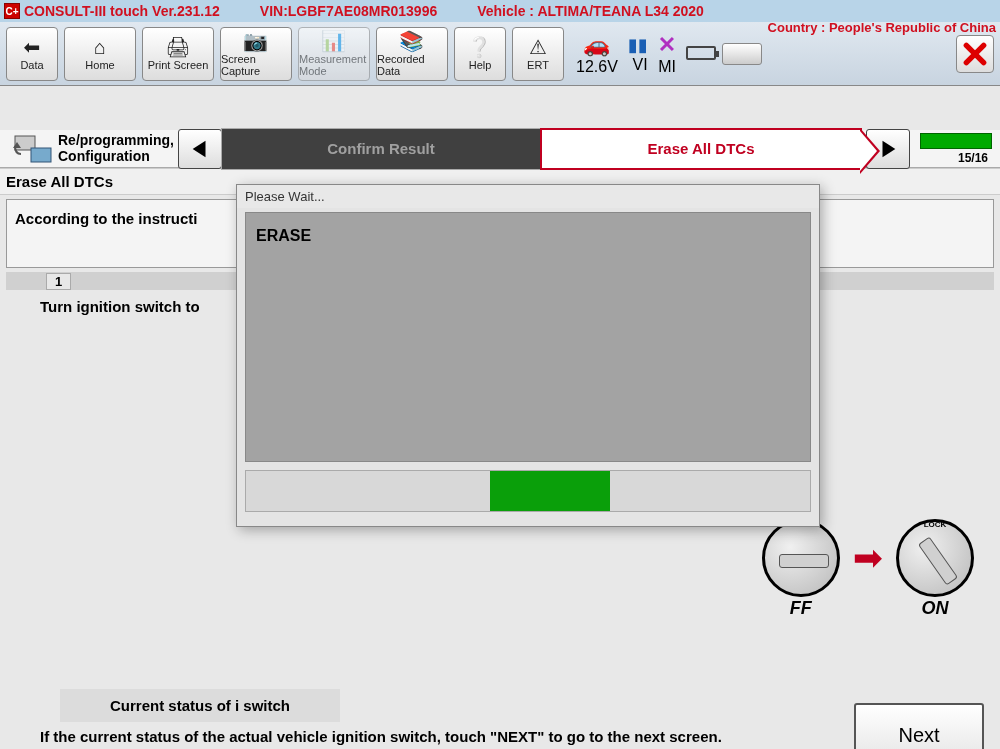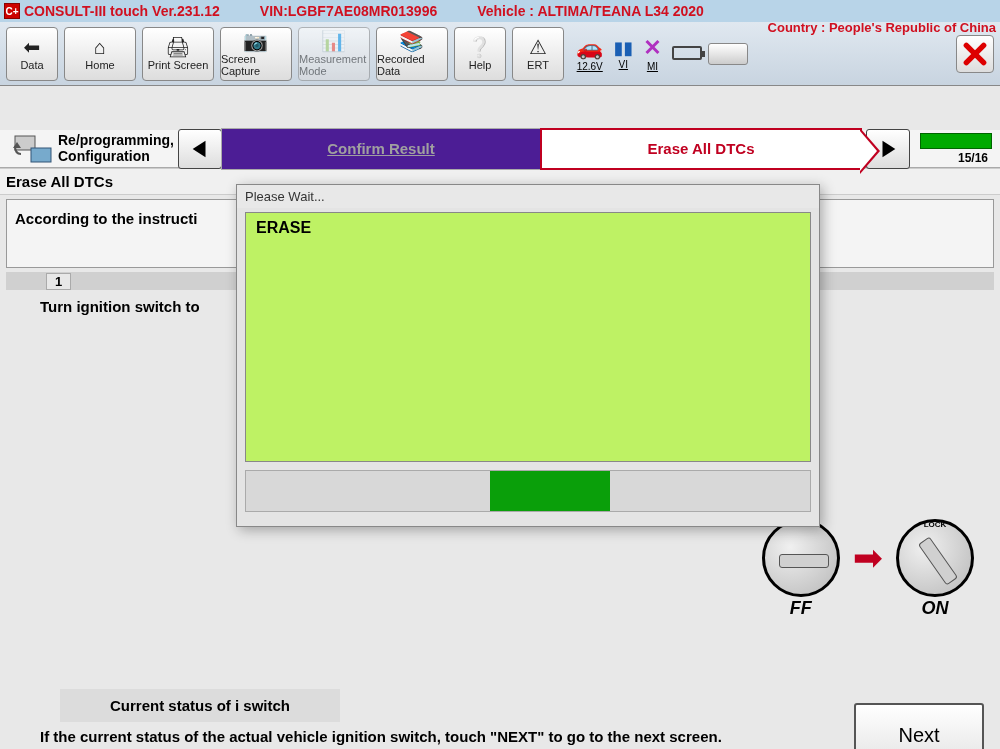--- a/index.html
+++ b/index.html
@@ -14,35 +14,35 @@
 
 .toolbar { background: linear-gradient(#e0e8f0, #c8d4e0); height: 64px; display: flex; align-items: center; padding: 4px 6px; gap: 6px; border-bottom: 1px solid #888; }
 .tool-btn { background: linear-gradient(#fff, #ddd); border: 1px solid #888; border-radius: 4px; width: 72px; height: 54px; display: flex; flex-direction: column; align-items: center; justify-content: center; font-size: 11px; color: #222; cursor: pointer; }
 .tool-btn.narrow { width: 52px; }
 .tool-btn .icon { font-size: 20px; line-height: 1; margin-bottom: 2px; }
 .tool-btn.disabled { opacity: 0.55; }
 .status-icons { display: flex; align-items: center; gap: 10px; margin-left: 6px; }
 .car-icon { color: #1a5fb4; font-size: 22px; }
 .vi-icon { color: #1a5fb4; font-size: 18px; }
 .mi-x { color: #b030c0; font-size: 22px; font-weight: bold; }
-.small-lbl { font-size: 10px; text-align: center; text-decoration: underline; }
+.small-lbl { font-size: 16px; text-align: right; }
 .battery-shape { width: 30px; height: 14px; border: 2px solid #444; border-radius: 2px; position: relative; margin-bottom: 2px; }
 .battery-shape::after { content: ""; position: absolute; right: -5px; top: 3px; width: 3px; height: 6px; background: #444; }
 .placeholder-rect { width: 40px; height: 22px; background: linear-gradient(#fff,#ccc); border: 1px solid #888; border-radius: 3px; }
 .close-x { width: 38px; height: 38px; background: linear-gradient(#fff,#ddd); border: 1px solid #888; border-radius: 4px; display: flex; align-items: center; justify-content: center; margin-left: auto; cursor: pointer; }
 .close-x svg { width: 26px; height: 26px; }
 
 .flow-bar { background: #f4f4f4; height: 38px; display: flex; align-items: center; padding: 8px; border-bottom: 1px solid #aaa; margin-top: 44px; }
 .flow-icon { width: 50px; height: 40px; display: flex; align-items: center; justify-content: center; }
 .flow-icon svg { width: 40px; height: 34px; }
 .flow-label { font-size: 14px; font-weight: bold; width: 120px; line-height: 1.1; }
 .arrow-btn { width: 44px; height: 40px; background: linear-gradient(#fff,#ddd); border: 1px solid #444; border-radius: 3px; display: flex; align-items: center; justify-content: center; cursor: pointer; }
 .arrow-btn svg { width: 22px; height: 22px; }
 .step { position: relative; height: 42px; display: flex; align-items: center; justify-content: center; padding: 0 20px; font-size: 15px; font-weight: bold; border: 1px solid #aaa; margin-left: -1px; }
-.step.inactive { color: #a0a0a0; background: #4c1d95; flex: 1; text-decoration: underline; }
+.step.inactive { color: #a0a0a0; background: #404040; flex: 1; }
 .step.active { color: #c00020; border: 2px solid #c00020; background: #fff; flex: 1; }
 .step.active::after { content: ""; position: absolute; right: -20px; top: -2px; width: 0; height: 0; border-top: 23px solid transparent; border-bottom: 23px solid transparent; border-left: 20px solid #c00020; z-index: 2; }
 .step.active::before { content: ""; position: absolute; right: -17px; top: 1px; width: 0; height: 0; border-top: 20px solid transparent; border-bottom: 20px solid transparent; border-left: 17px solid #fff; z-index: 3; }
 .step.next { flex: 1.1; background: #fff; text-align: center; line-height: 1.1; color: #000; padding-left: 28px; }
 .progress-ind { width: 76px; height: 40px; margin-left: 6px; display: flex; flex-direction: column; align-items: flex-end; justify-content: center; }
 .progress-bar-top { width: 72px; height: 16px; background: #0a0; border: 1px solid #060; }
 .progress-txt { font-size: 12px; font-weight: bold; margin-top: 2px; padding-right: 4px; }
 
 .section-title { background: #f0f0f0; border-top: 1px solid #ccc; border-bottom: 1px solid #ccc; padding: 4px 6px; font-weight: bold; font-size: 15px; }
 
@@ -60,21 +60,21 @@
 .dial .txt-top { position: absolute; top: -2px; left: 50%; transform: translateX(-50%); font-size: 8px; font-weight: bold; }
 .red-arrow { color: #c00020; font-size: 36px; }
 
 .status-box { position: absolute; left: 60px; top: 490px; width: 280px; background: #dcdcdc; padding: 8px 12px; font-weight: bold; font-size: 15px; text-align: center; }
 .final-text { position: absolute; left: 40px; top: 528px; right: 40px; font-weight: bold; font-size: 15px; line-height: 1.35; }
 
 .next-btn { position: absolute; right: 16px; bottom: -28px; width: 130px; height: 64px; background: linear-gradient(#fff,#e4e4e4); border: 2px solid #555; border-radius: 3px; font-size: 20px; display: flex; align-items: center; justify-content: center; cursor: pointer; }
 
 .modal { position: absolute; left: 236px; top: 184px; width: 584px; background: #e4e4e4; border: 1px solid #888; box-shadow: 3px 3px 12px rgba(0,0,0,.3); z-index: 100; }
 .modal-title { font-size: 13px; padding: 4px 8px; color: #333; background: #e8e8e8; }
-.modal-body { margin: 4px 8px 8px; border: 1px solid #888; background: #bef264; height: 250px; padding: 6px 10px; font-weight: bold; font-size: 16px; }
+.modal-body { margin: 4px 8px 8px; border: 1px solid #888; background: #a3a3a3; height: 250px; padding: 14px 10px; font-weight: bold; font-size: 16px; }
 .modal-progress { margin: 6px 8px 14px; height: 42px; background: #d8d8d8; border: 1px solid #aaa; position: relative; }
 .modal-progress .chunk { position: absolute; left: 244px; top: 0; width: 120px; height: 100%; background: #0a9f0a; }
 </style>
 </head>
 <body>
 
 <div class="header-strip">
   <span class="app-icon">C+</span>
   <span class="title">CONSULT-III touch  Ver.231.12</span>
   <span class="vin">VIN:LGBF7AE08MR013996</span>

